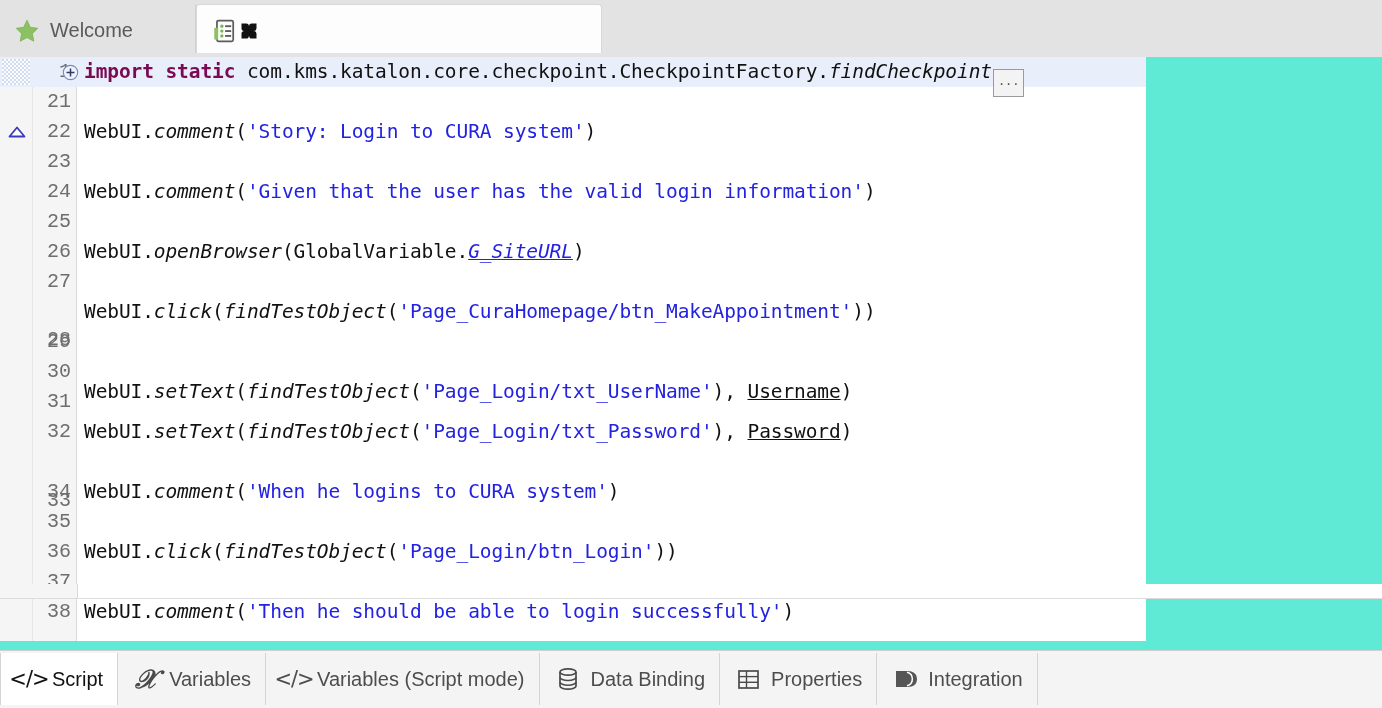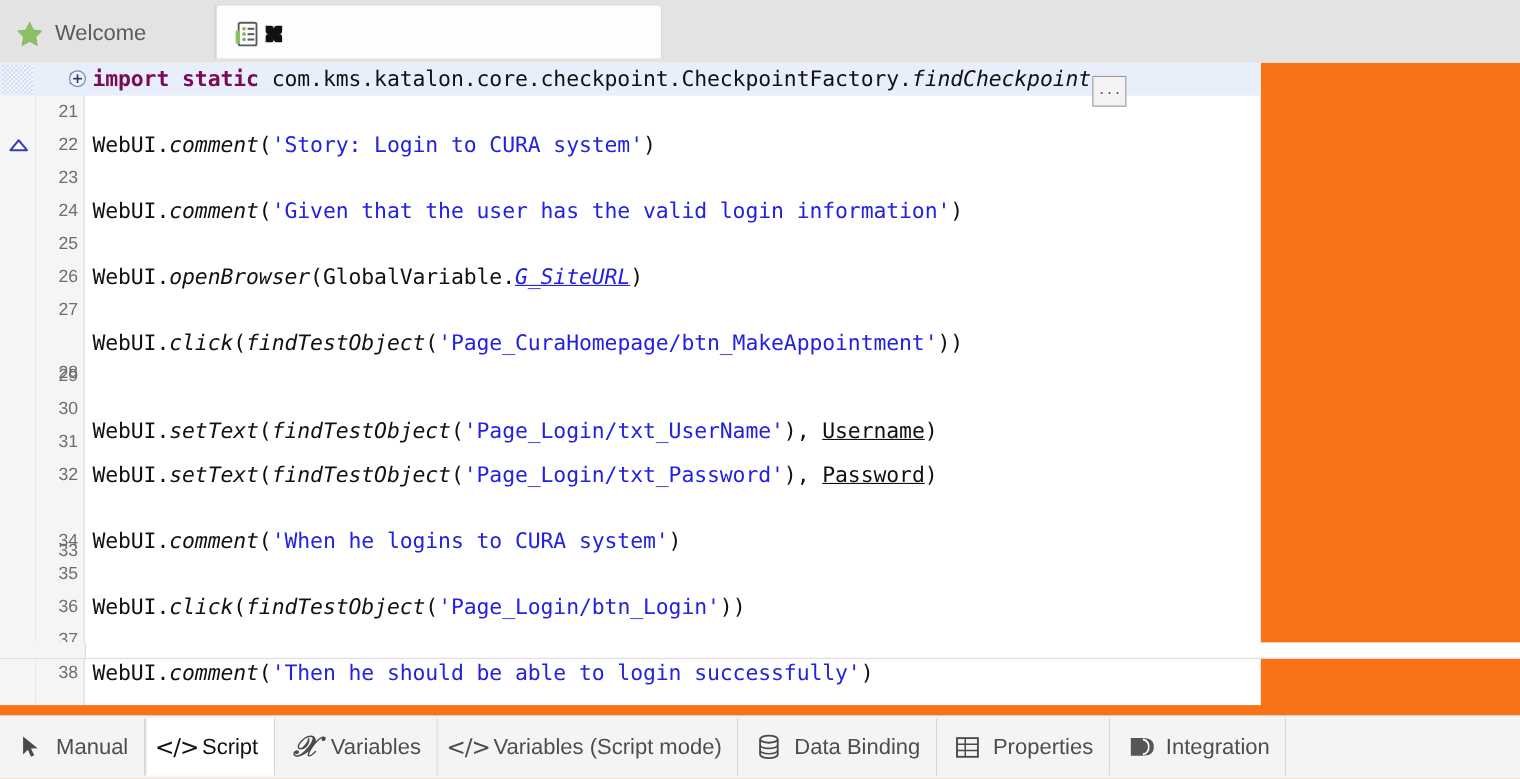--- a/index.html
+++ b/index.html
@@ -5,21 +5,21 @@
   html, body {
     margin: 0; padding: 0;
     width: 1382px; height: 708px;
     background: #ffffff;
     font-family: "Liberation Sans", sans-serif;
     overflow: hidden;
   }
   #app {
     position: relative;
     width: 1382px; height: 708px;
-    background: #f97316;
+    background: #5eead4;
   }
 
   
   .tabbar {
     position: absolute; left: 0; top: 0;
     width: 1382px; height: 57px;
     background: #e3e3e3;
     box-sizing: border-box;
   }
   .tabbar-underline {
@@ -83,22 +83,22 @@
     position: absolute; left: 78px; top: 0;
     width: 1304px; height: 584px;
     background: #ffffff;
   }
   .gutter-cell {
     position: absolute; left: 0; width: 33px; height: 30px;
   }
   .num-cell {
     position: absolute; left: 0; width: 38px; height: 30px;
     text-align: right;
-    font-family: Liberation Sans, sans-serif;
-    font-size: 16px;
+    font-family: Liberation Mono, monospace;
+    font-size: 20px;
     color: #6e6e6e;
     line-height: 30px;
   }
   .code-cell {
     position: absolute; left: 6px; height: 30px;
     font-family: "DejaVu Sans Mono", monospace;
     font-size: 19.5px;
     line-height: 30px;
     color: #111111;
     white-space: pre;
@@ -306,28 +306,20 @@
         <div class="code-cell" style="top: 510px; left: 84px;"></div>
         <div class="num-cell" style="top: 540px; left: 33px;">38</div>
         <div class="code-cell" style="top: 540px; left: 84px;"><span class="pln">WebUI.</span><span class="meth">comment</span><span class="pln">(</span><span class="str">'Then he should be able to login successfully'</span><span class="pln">)</span></div>
       </div>
   </div>
   <div class="editor-bottom-strip"></div>
   <div class="editor-gutter-strip"></div>
 
   <div class="bottombar">
     <div class="btabs" id="bottom-tabs">
-        <div class="btab">
-          <span class="bicon">
-            <svg width="20" height="22" viewBox="0 0 20 22" aria-hidden="true">
-              <path d="M3 1.5 L3 18 L7.3 13.6 L10.2 20 L13.1 18.6 L10.2 12.5 L16.2 12.3 Z" fill="#4a4a4a"></path>
-            </svg>
-          </span>
-          <span class="blabel">Manual</span>
-        </div>
         <div class="btab sel">
           <span class="bicon">
             <span class="codebr">&lt;/&gt;</span>
           </span>
           <span class="blabel">Script</span>
         </div>
         <div class="btab">
           <span class="bicon">
             <span class="xglyph">𝒳</span>
           </span>

